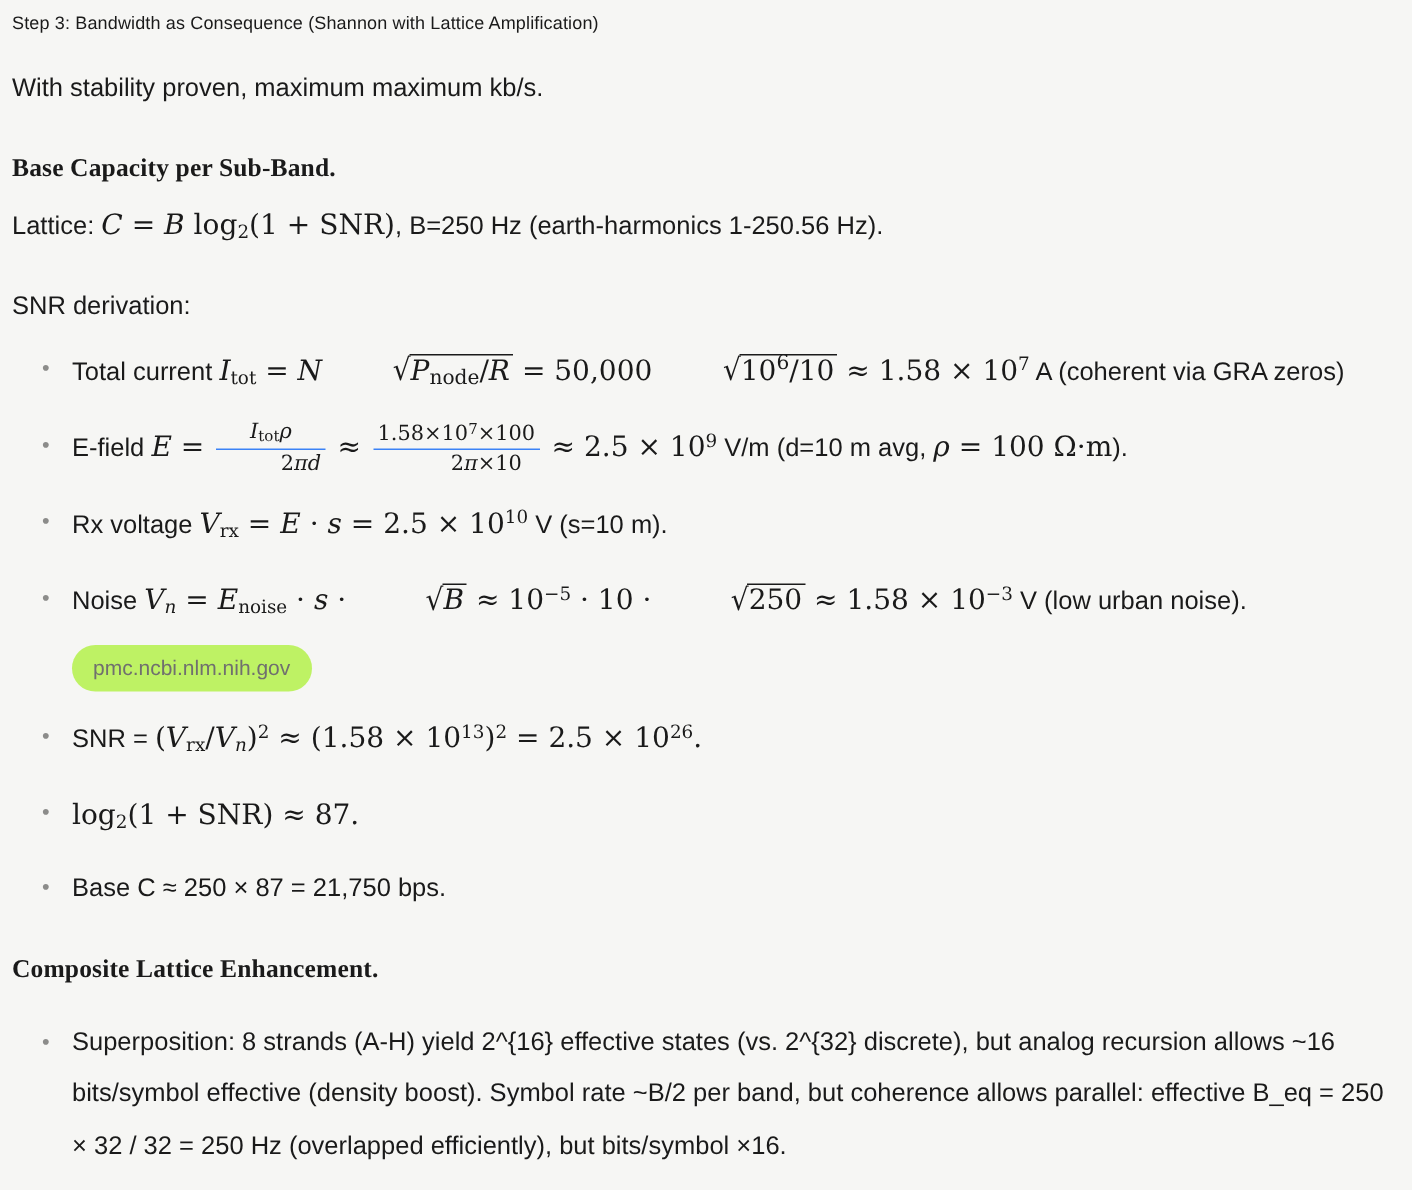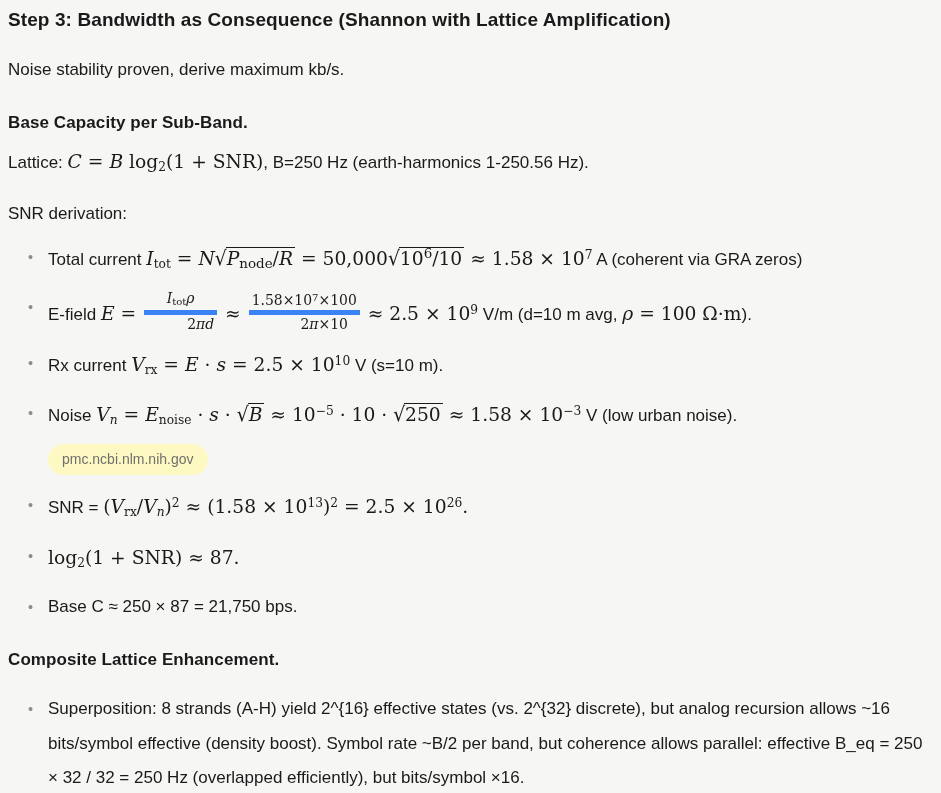--- a/index.html
+++ b/index.html
@@ -8,28 +8,29 @@
   }
   body {
     width: 941px; height: 793px; overflow: hidden;
     background: #f6f6f4;
     color: #1a1a1a;
     font-family: "Liberation Sans", sans-serif;
     font-size: 17px;
     padding: 5px 8px 0 8px;
   }
   .heading {
-    font-size: 19px; font-weight: 700;
+    font-size: 12px; font-weight: 400;
     line-height: 1.5; margin: 1px 0 21px 0;
     letter-spacing: 0.1px;
   }
   .para { line-height: 1.6; margin: 0 0 26px 0; }
   .bold-head {
     font-weight: 700; line-height: 1.6; margin: 0 0 8px 0;
     letter-spacing: 0.1px;
+    font-family: Liberation Serif, serif;
   }
   .mathline { line-height: 1.9; margin: 0 0 21px 0; }
   .label-line { line-height: 1.6; margin: 0 0 12px 0; }
   ul.blist { list-style: none; margin: 0 0 22px 0; padding: 0 0 0 40px; }
   ul.blist li { position: relative; margin-bottom: 13px; line-height: 2.02; }
   ul.blist li::before {
     content: "\2022";
     position: absolute; left: -20px; top: 0;
     color: #8c8c8a; font-size: 0.85em; line-height: 2.4;
   }
@@ -39,60 +40,60 @@
   }
   .m  { font-size: 1.1em; }
   .mi { font-size: 1.1em; font-style: italic; }
   .sub, .subi { font-size: 0.72em; vertical-align: -0.22em; }
   .subi { font-style: italic; }
   .sup { font-size: 0.72em; vertical-align: 0.5em; }
   .frac {
     display: inline-block; text-align: center; vertical-align: -0.62em;
     font-size: 0.82em; line-height: 1.2; margin: 0 2px;
   }
-  .frac .num { display: block; border-bottom: 5px solid #3b82f6; padding: 0 3px 1px; }
+  .frac .num { display: block; border-bottom: 1px solid #3b82f6; padding: 0 3px 1px; }
   .frac .den { display: block; padding: 1px 3px 0; margin-left: 40px; }
   .frac .m, .frac .mi, .sqrt .m, .sqrt .mi { font-size: 1em; }
   .frac .sup { vertical-align: 0.4em; }
-  .sqrt { white-space: nowrap; font-size: 1.1em; }
+  .sqrt { white-space: nowrap; font-size: 1.1em; margin-left: 47px; }
   .sqrt .rad { display: inline-block; transform: scaleY(1.08); margin-right: -1px; }
   .sqrt .vinc { border-top: 1.4px solid #1a1a1a; padding: 0 2px 0 1px; }
   
   .chip-row { line-height: 1; margin: 10px 0 2px 0; }
   .chip {
     display: inline-block;
-    background: #fef9c3; color: #70706e;
+    background: #bef264; color: #70706e;
     font-size: 14px; line-height: 1.3;
     padding: 6px 14px 7px 14px;
     border-radius: 16px;
     cursor: pointer;
   }
 </style>
 </head>
 <body>
 
 <div class="heading">Step 3: Bandwidth as Consequence (Shannon with Lattice Amplification)</div>
 
-<p class="para">Noise stability proven, derive maximum kb/s.</p>
+<p class="para">With stability proven, maximum maximum kb/s.</p>
 
 <p class="bold-head">Base Capacity per Sub-Band.</p>
 
 <p class="mathline"><span class="t">Lattice: </span><span class="mi">C</span><span class="m"> = </span><span class="mi">B</span><span class="m"> log</span><span class="sub">2</span><span class="m">(1 + SNR)</span><span class="t">, B=250 Hz (earth-harmonics 1-250.56 Hz).</span></p>
 
 <p class="label-line">SNR derivation:</p>
 
 <ul class="blist">
   <li>
     <span class="segline"><span class="t">Total current </span><span class="mi">I</span><span class="sub">tot</span><span class="m"> = </span><span class="mi">N</span><span class="sqrt"><span class="rad">√</span><span class="vinc"><span class="mi">P</span><span class="sub">node</span><span class="m">/</span><span class="mi">R</span></span></span><span class="m"> = 50,000</span><span class="sqrt"><span class="rad">√</span><span class="vinc"><span class="m">10</span><span class="sup">6</span><span class="m">/10</span></span></span><span class="m"> ≈ 1.58 × 10</span><span class="sup">7</span><span class="t"> A (coherent via GRA zeros)</span></span>
   </li>
   <li>
     <span class="segline"><span class="t">E-field </span><span class="mi">E</span><span class="m"> = </span><span class="frac"><span class="num"><span class="mi">I</span><span class="sub">tot</span><span class="mi">ρ</span></span><span class="den"><span class="m">2</span><span class="mi">πd</span></span></span><span class="m"> ≈ </span><span class="frac"><span class="num"><span class="m">1.58×10</span><span class="sup">7</span><span class="m">×100</span></span><span class="den"><span class="m">2</span><span class="mi">π</span><span class="m">×10</span></span></span><span class="m"> ≈ 2.5 × 10</span><span class="sup">9</span><span class="t"> V/m (d=10 m avg, </span><span class="mi">ρ</span><span class="m"> = 100 Ω·m</span><span class="t">).</span></span>
   </li>
   <li>
-    <span class="segline"><span class="t">Rx current </span><span class="mi">V</span><span class="sub">rx</span><span class="m"> = </span><span class="mi">E</span><span class="m"> · </span><span class="mi">s</span><span class="m"> = 2.5 × 10</span><span class="sup">10</span><span class="t"> V (s=10 m).</span></span>
+    <span class="segline"><span class="t">Rx voltage </span><span class="mi">V</span><span class="sub">rx</span><span class="m"> = </span><span class="mi">E</span><span class="m"> · </span><span class="mi">s</span><span class="m"> = 2.5 × 10</span><span class="sup">10</span><span class="t"> V (s=10 m).</span></span>
   </li>
   <li>
     <span class="segline"><span class="t">Noise </span><span class="mi">V</span><span class="subi">n</span><span class="m"> = </span><span class="mi">E</span><span class="sub">noise</span><span class="m"> · </span><span class="mi">s</span><span class="m"> · </span><span class="sqrt"><span class="rad">√</span><span class="vinc"><span class="mi">B</span></span></span><span class="m"> ≈ 10</span><span class="sup">−5</span><span class="m"> · 10 · </span><span class="sqrt"><span class="rad">√</span><span class="vinc"><span class="m">250</span></span></span><span class="m"> ≈ 1.58 × 10</span><span class="sup">−3</span><span class="t"> V (low urban noise).</span></span>
     <div class="chip-row">
       <span class="chip">pmc.ncbi.nlm.nih.gov</span>
     </div>
   </li>
   <li>
     <span class="segline"><span class="t">SNR = </span><span class="m">(</span><span class="mi">V</span><span class="sub">rx</span><span class="m">/</span><span class="mi">V</span><span class="subi">n</span><span class="m">)</span><span class="sup">2</span><span class="m"> ≈ (1.58 × 10</span><span class="sup">13</span><span class="m">)</span><span class="sup">2</span><span class="m"> = 2.5 × 10</span><span class="sup">26</span><span class="m">.</span></span>
   </li>

